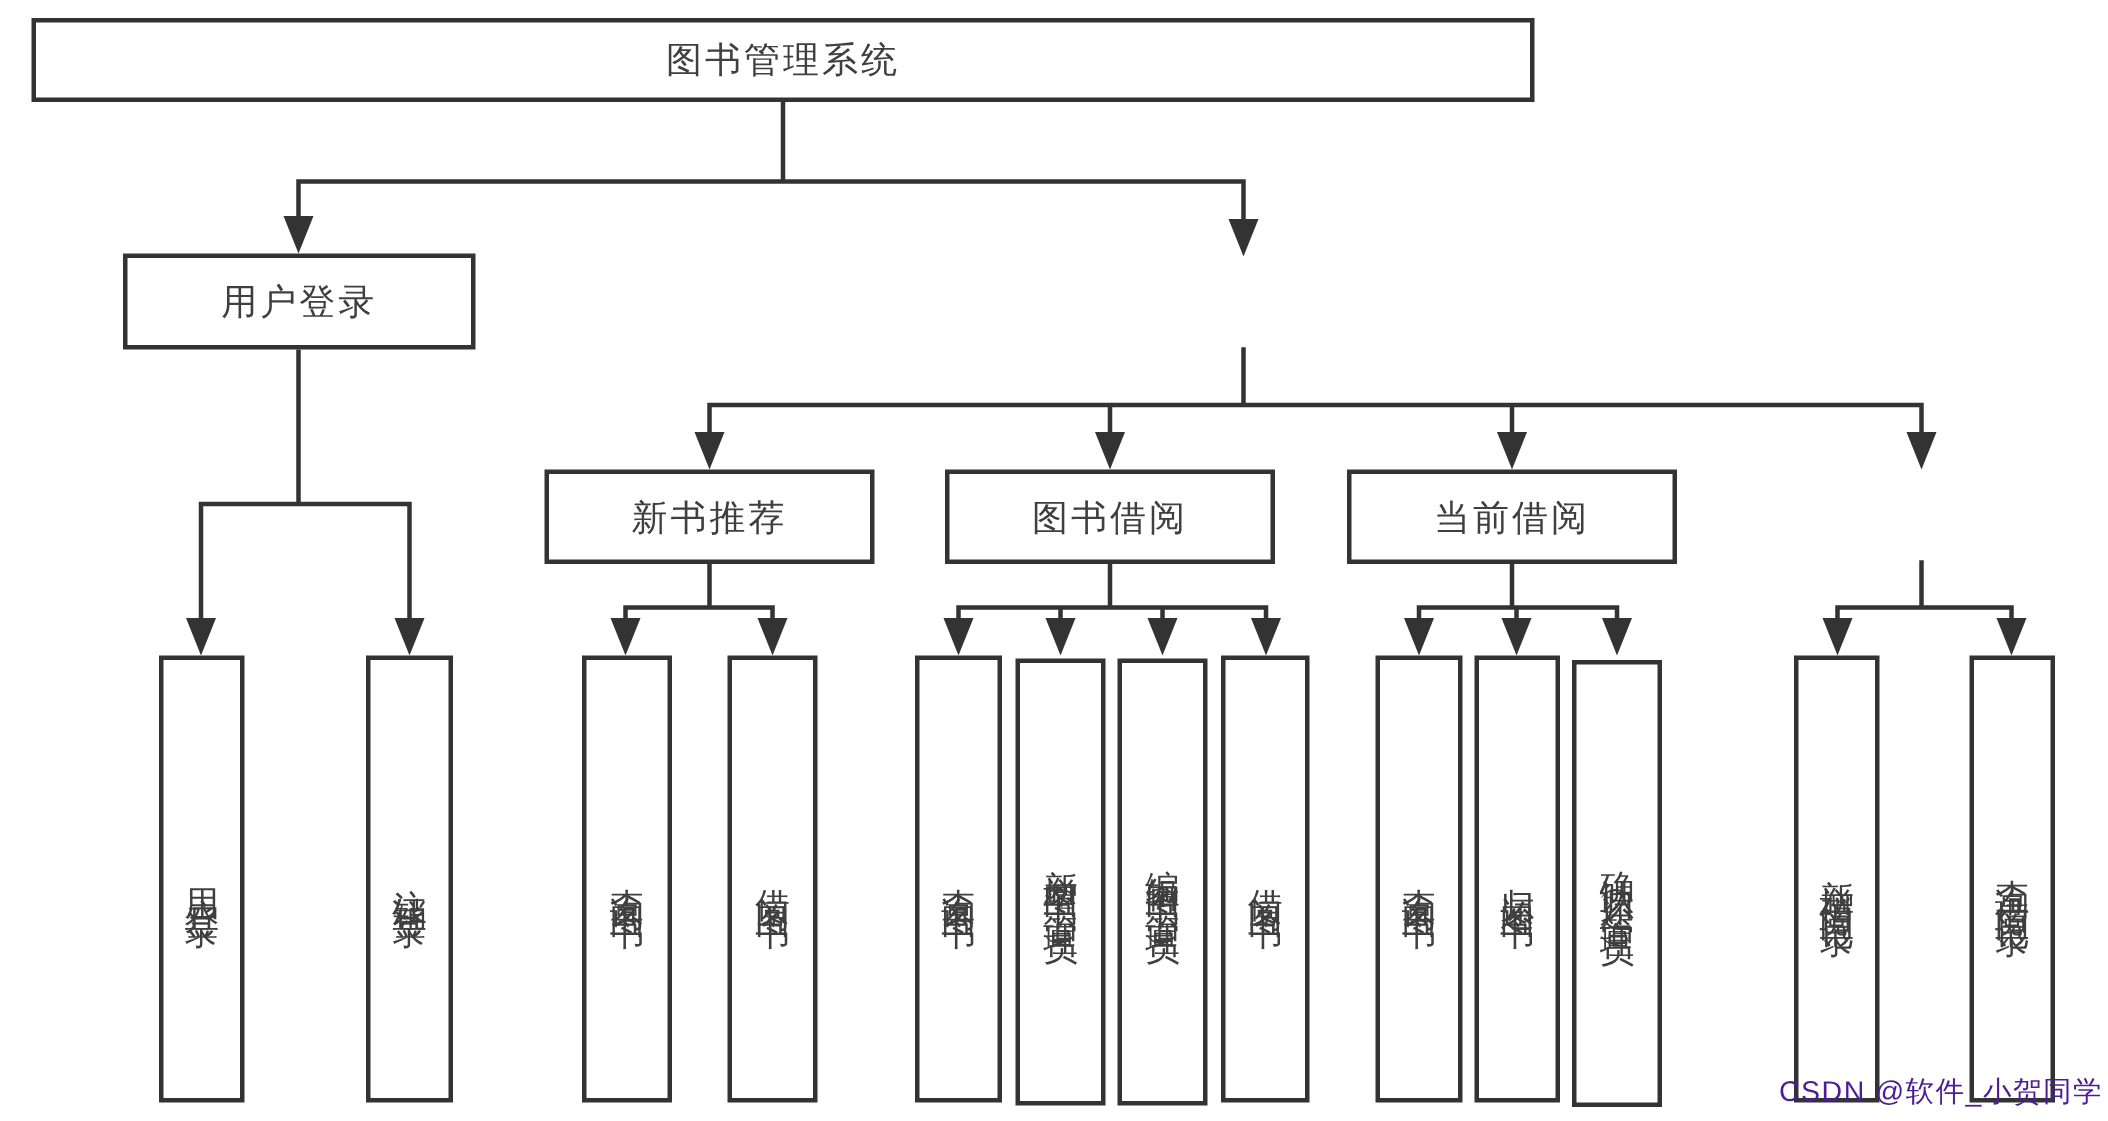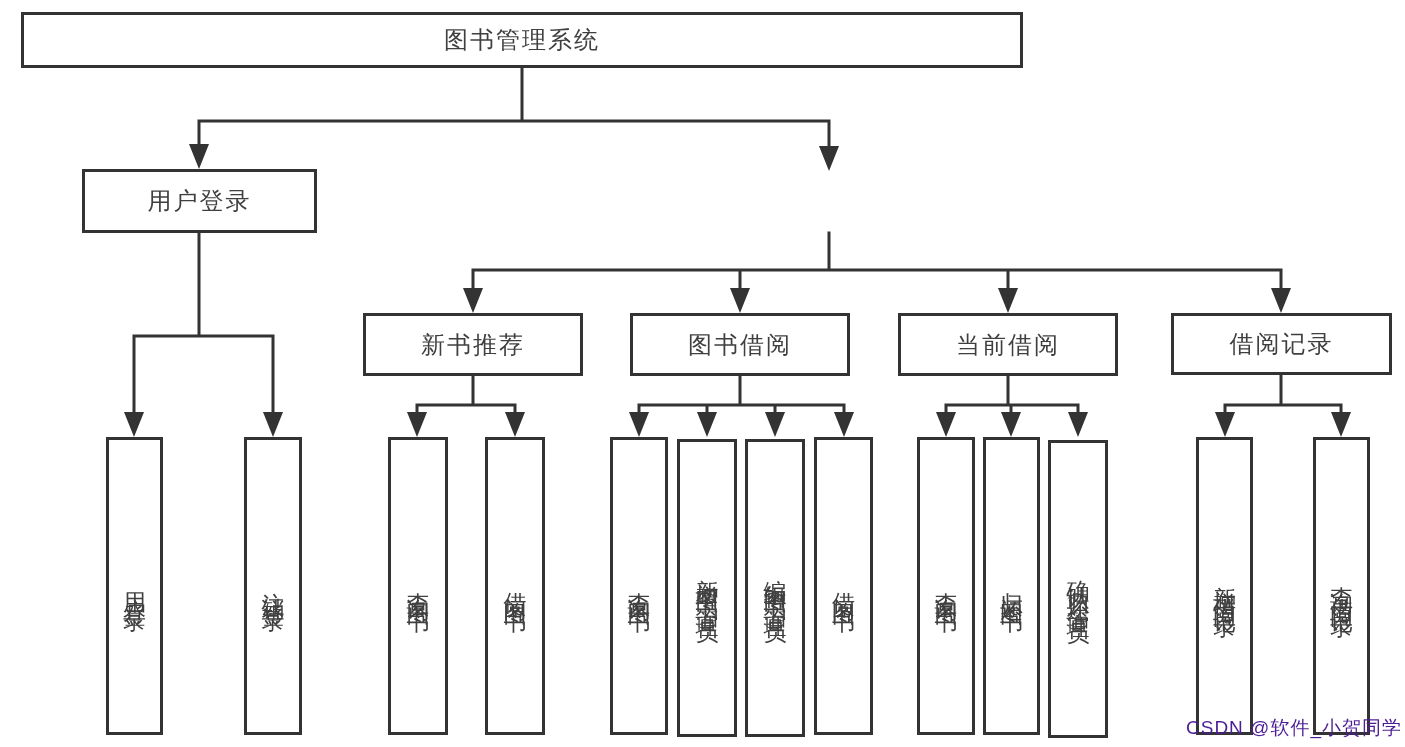--- a/index.html
+++ b/index.html
@@ -97,23 +97,20 @@
 
   <div class="node h" style="left:363px;top:313px;width:220px;height:63px">
     <span>新书推荐</span>
   </div>
   <div class="node h" style="left:630px;top:313px;width:220px;height:63px">
     <span>图书借阅</span>
   </div>
   <div class="node h" style="left:898px;top:313px;width:220px;height:63px">
     <span>当前借阅</span>
   </div>
-  <div class="node h" style="left:1171px;top:313px;width:221px;height:62px">
-    <span>借阅记录</span>
-  </div>
 
   <div class="node v" style="left:106px;top:437px;width:57px;height:298px">
     <span>用户登录</span>
   </div>
   <div class="node v" style="left:244px;top:437px;width:58px;height:298px">
     <span>注销登录</span>
   </div>
 
   <div class="node v" style="left:388px;top:437px;width:60px;height:298px">
     <span>查询图书</span>

